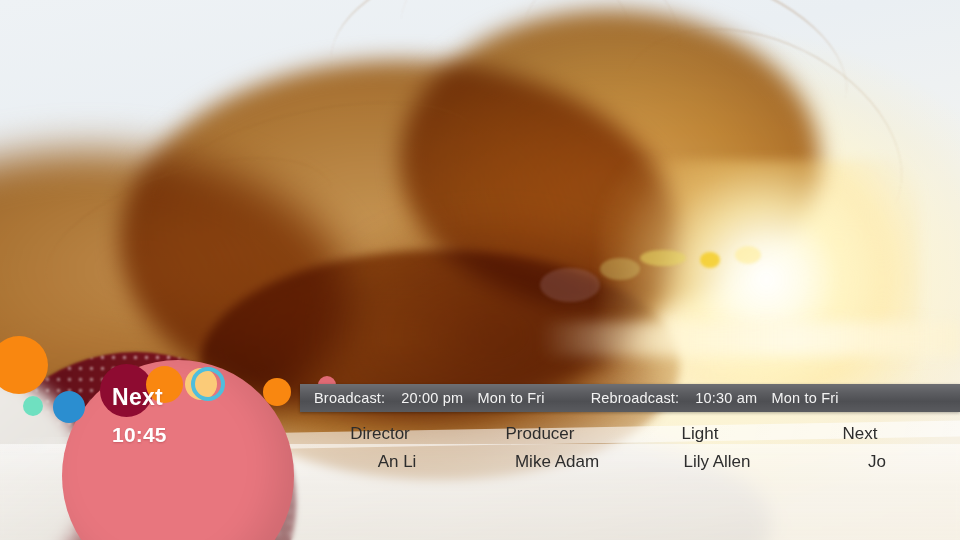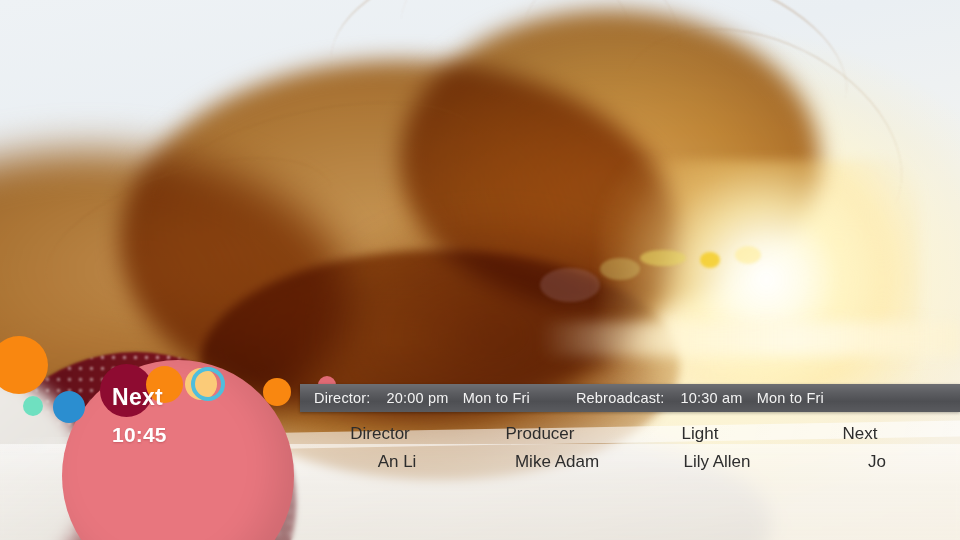--- a/index.html
+++ b/index.html
@@ -247,21 +247,21 @@
         <span class="name">Lily Allen</span>
       </div>
       <div class="credit-col names-col">
         <span class="name">Jo</span>
       </div>
     </div>
   </div>
 
   <div class="bar-dot" style="background: rgb(224, 106, 116);"></div>
   <div class="bar">
-    <span class="lbl">Director:</span>
+    <span class="lbl">Broadcast:</span>
     <span class="v1">20:00 pm</span>
     <span class="v2">Mon to Fri</span>
     <span class="gap"></span>
     <span>Rebroadcast:</span>
     <span class="v1">10:30 am</span>
     <span class="v2">Mon to Fri</span>
   </div>
 
   <div class="bubble" style="background: rgb(232, 118, 126);"></div>
 

